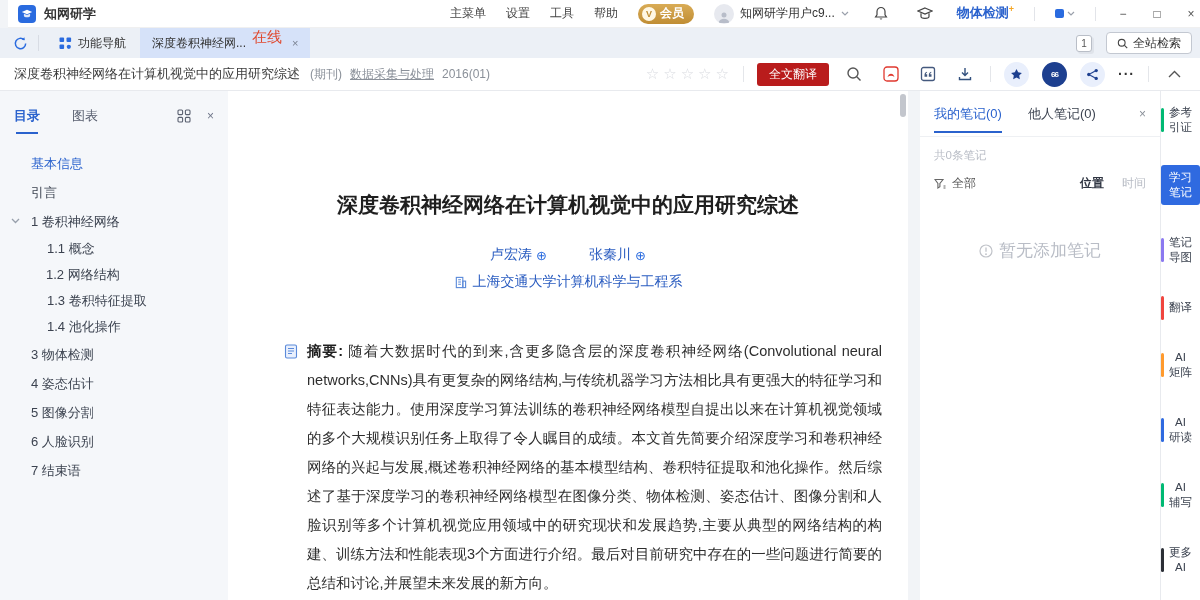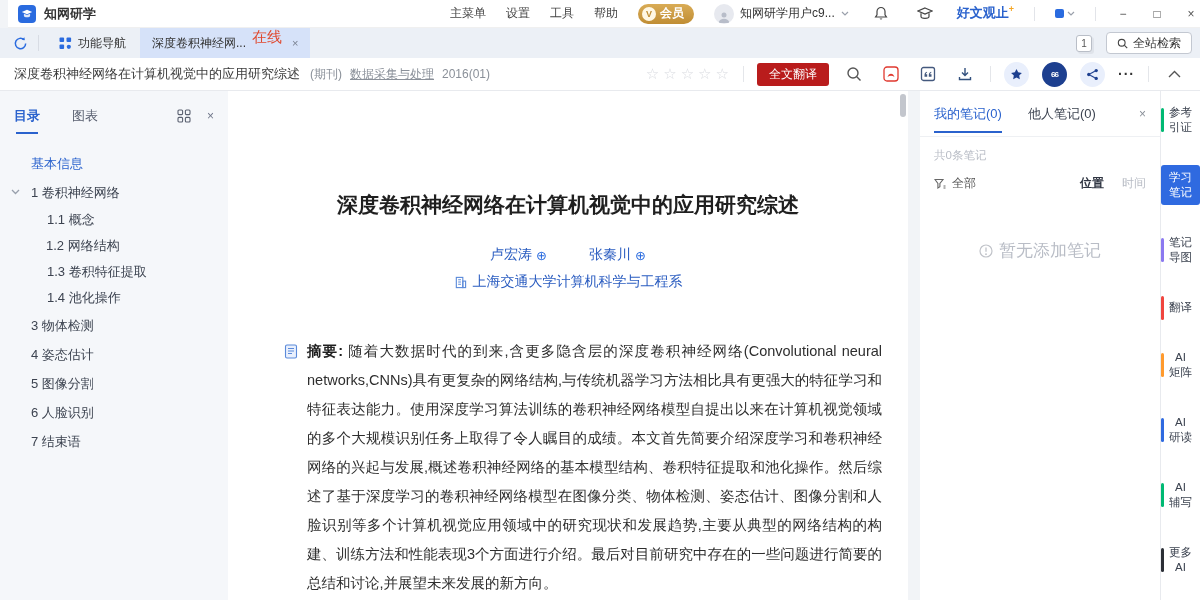--- a/index.html
+++ b/index.html
@@ -160,21 +160,21 @@
             <path d="M7 1.5a4 4 0 0 0-4 4v3.4L1.6 11h10.8L11 8.9V5.5a4 4 0 0 0-4-4z" fill="none" stroke="#444" stroke-width="1.2"></path>
             <path d="M5.6 12.6a1.5 1.5 0 0 0 2.8 0z" fill="#444"></path>
           </svg>
       </span>
       <span class="icon-btn">
         <svg width="16" height="14" viewBox="0 0 16 14">
             <path d="M8 1l7 3-7 3-7-3z" fill="none" stroke="#444" stroke-width="1.2"></path>
             <path d="M4 6.2v3.4c0 1 1.8 1.8 4 1.8s4-.8 4-1.8V6.2" fill="none" stroke="#444" stroke-width="1.2"></path>
           </svg>
       </span>
-      <span class="promo"><span>好文观止</span><sup>+</sup></span>
+      <span class="promo"><span>物体检测</span><sup>+</sup></span>
       <span class="tb-sep"></span>
       <span class="blue-sq-wrap">
         <span class="blue-sq"></span>
         <svg width="8" height="5" viewBox="0 0 8 5">
             <polyline points="1,1 4,4 7,1" fill="none" stroke="#9aa0ab" stroke-width="1.2"></polyline>
           </svg>
       </span>
       <span class="tb-sep"></span>
       <span class="win-btn">−</span>
       <span class="win-btn">□</span>
@@ -292,20 +292,21 @@
               <rect x="1" y="1" width="4.6" height="4.6" rx="1" fill="none" stroke="#5a6170" stroke-width="1.1"></rect>
               <rect x="8.4" y="1" width="4.6" height="4.6" rx="1" fill="none" stroke="#5a6170" stroke-width="1.1"></rect>
               <rect x="1" y="8.4" width="4.6" height="4.6" rx="1" fill="none" stroke="#5a6170" stroke-width="1.1"></rect>
               <rect x="8.4" y="8.4" width="4.6" height="4.6" rx="1" fill="none" stroke="#5a6170" stroke-width="1.1"></rect>
             </svg>
           <span class="toc-close">×</span>
         </span>
       </div>
       <div class="toc-list">
         <div class="toc-item active">基本信息</div>
+        <div class="toc-item">引言</div>
         <div class="toc-item">
           <svg class="chev" width="9" height="6" viewBox="0 0 9 6">
               <polyline points="1,1 4.5,4.5 8,1" fill="none" stroke="#98a0ac" stroke-width="1.3"></polyline>
             </svg>
           <span>1 卷积神经网络</span>
         </div>
         <div class="toc-item lvl1" style="height:26px;line-height:26px;">1.1 概念</div>
         <div class="toc-item lvl1" style="height:26px;line-height:26px;padding-left:46px;">1.2 网络结构</div>
         <div class="toc-item lvl1" style="height:26px;line-height:26px;">1.3 卷积特征提取</div>
         <div class="toc-item lvl1" style="height:26px;line-height:26px;">1.4 池化操作</div>

